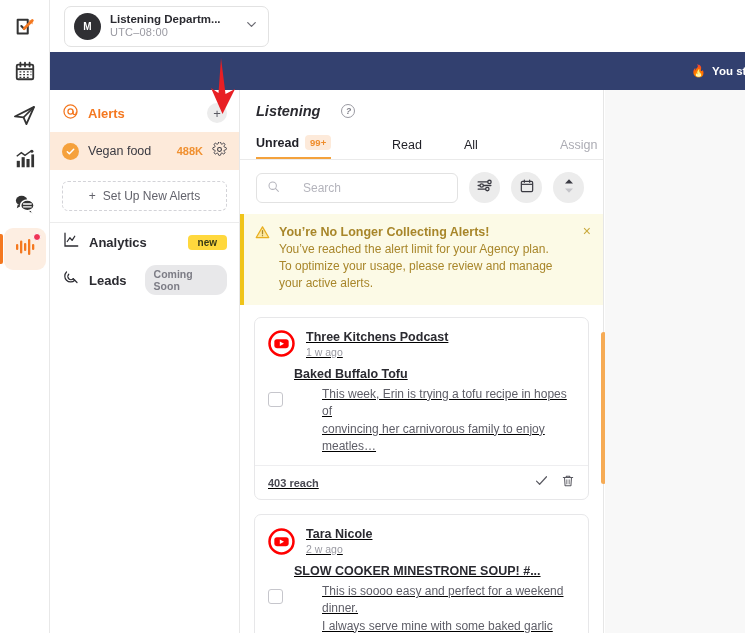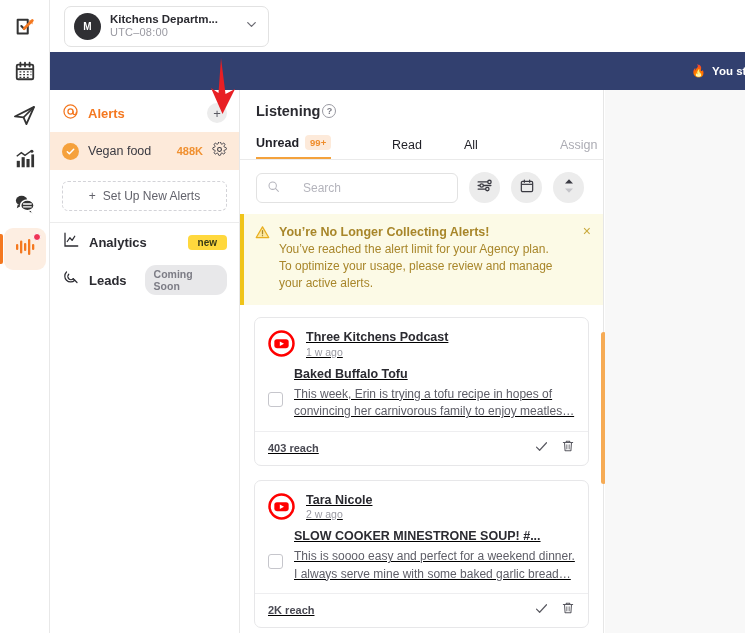--- a/index.html
+++ b/index.html
@@ -117,22 +117,23 @@
     padding:3px 9px; border-radius:11px;
   }
 
   
   .panel {
     position:absolute; left:240px; top:90px; width:364px; bottom:0;
     background:#fff; border-right:1px solid #e6e6e6;
     display:flex; flex-direction:column; overflow:hidden;
   }
   .panel-head {
-    display:flex; align-items:center; gap:2px;
+    display:flex; align-items:center; gap:21px;
     padding:13px 0 11px 16px;
+    font-style:italic;
   }
   .panel-title { font-size:14.5px; font-weight:700; color:#2b2b31; }
   .help-icon {
     width:14px; height:14px; border-radius:50%;
     border:1.3px solid #9a9aa2; color:#7c7c85;
     font-size:9px; font-weight:700;
     display:flex; align-items:center; justify-content:center;
   }
   .tabs {
     display:flex; align-items:flex-end; gap:0;
@@ -205,21 +206,21 @@
   .card-body { padding:3px 13px 10px 13px; display:flex; gap:11px; }
   .cb-check {
     width:15px; height:15px; border:1.3px solid #c6c6cc; border-radius:3px;
     flex-shrink:0; margin-top:25px; background:#fff; cursor:pointer;
   }
   .cb-text { flex:1; min-width:0; }
   .cb-title {
     font-size:12.5px; font-weight:700; color:#2b2b31;
     margin-bottom:5px; white-space:nowrap; overflow:hidden; text-overflow:ellipsis;
   }
-  .cb-snippet { font-size:12px; color:#5e5e67; line-height:1.45; }
+  .cb-snippet { font-size:12px; color:#5e5e67; line-height:1.45;margin-left:28px; }
   .card-foot {
     border-top:1px solid #eeeef0; padding:7px 13px;
     display:flex; align-items:center;
   }
   .reach { font-size:11px; font-weight:700; color:#4a4a53; }
   .foot-icons { margin-left:auto; display:flex; align-items:center; gap:12px; }
 
   
   .scroll-thumb {
     position:absolute; left:601px; top:332px;
@@ -301,21 +302,21 @@
         </svg>
       </span>
       <span class="rail-dot"></span>
     </div>
   </div>
 
   <div class="topbar">
     <div class="org-select">
       <div class="org-avatar">M</div>
       <div class="org-text">
-        <div class="org-name">Kitchens Departm...</div>
+        <div class="org-name">Listening Departm...</div>
         <div class="org-tz">UTC–08:00</div>
       </div>
       <span class="chev">
         <svg width="15" height="15" viewBox="0 0 24 24" fill="none">
           <path d="M6 9l6 6 6-6" stroke="#6b6b73" stroke-width="2" stroke-linecap="round" stroke-linejoin="round"></path>
         </svg>
       </span>
     </div>
   </div>
 

